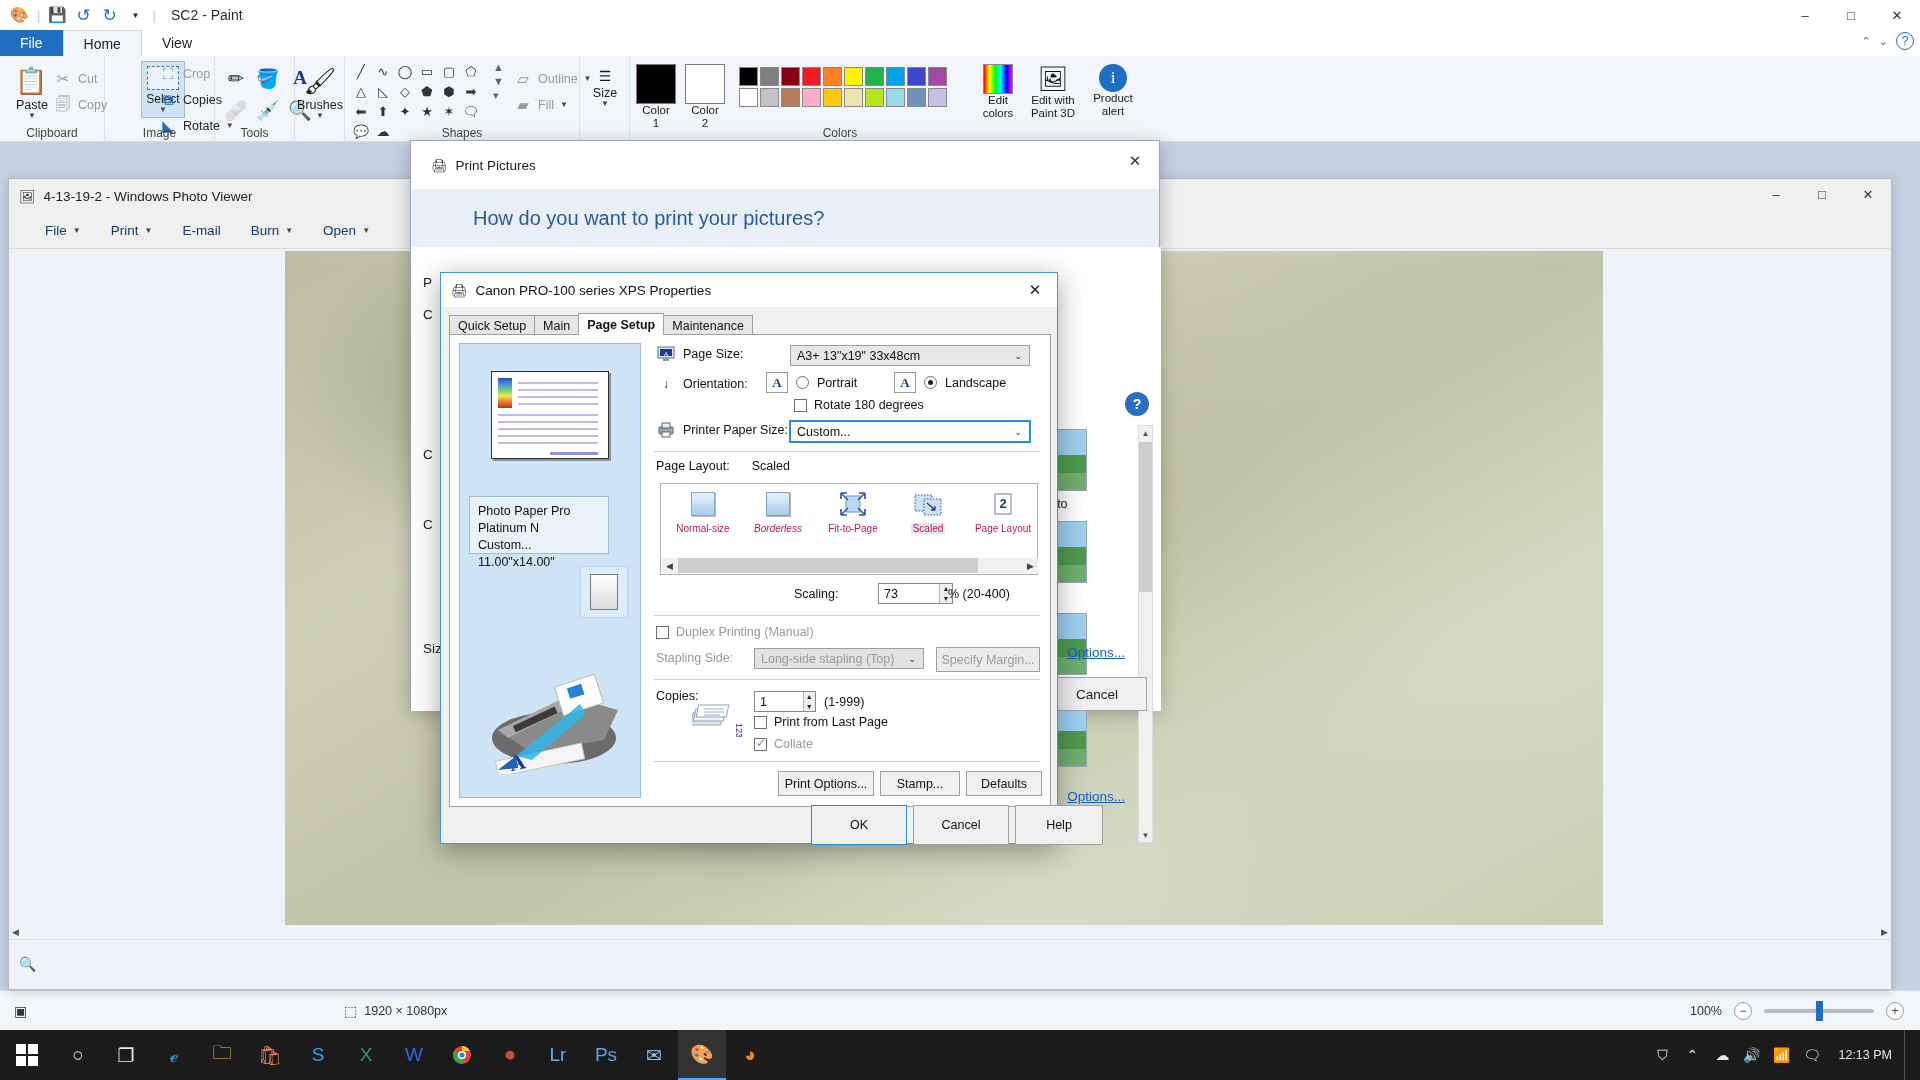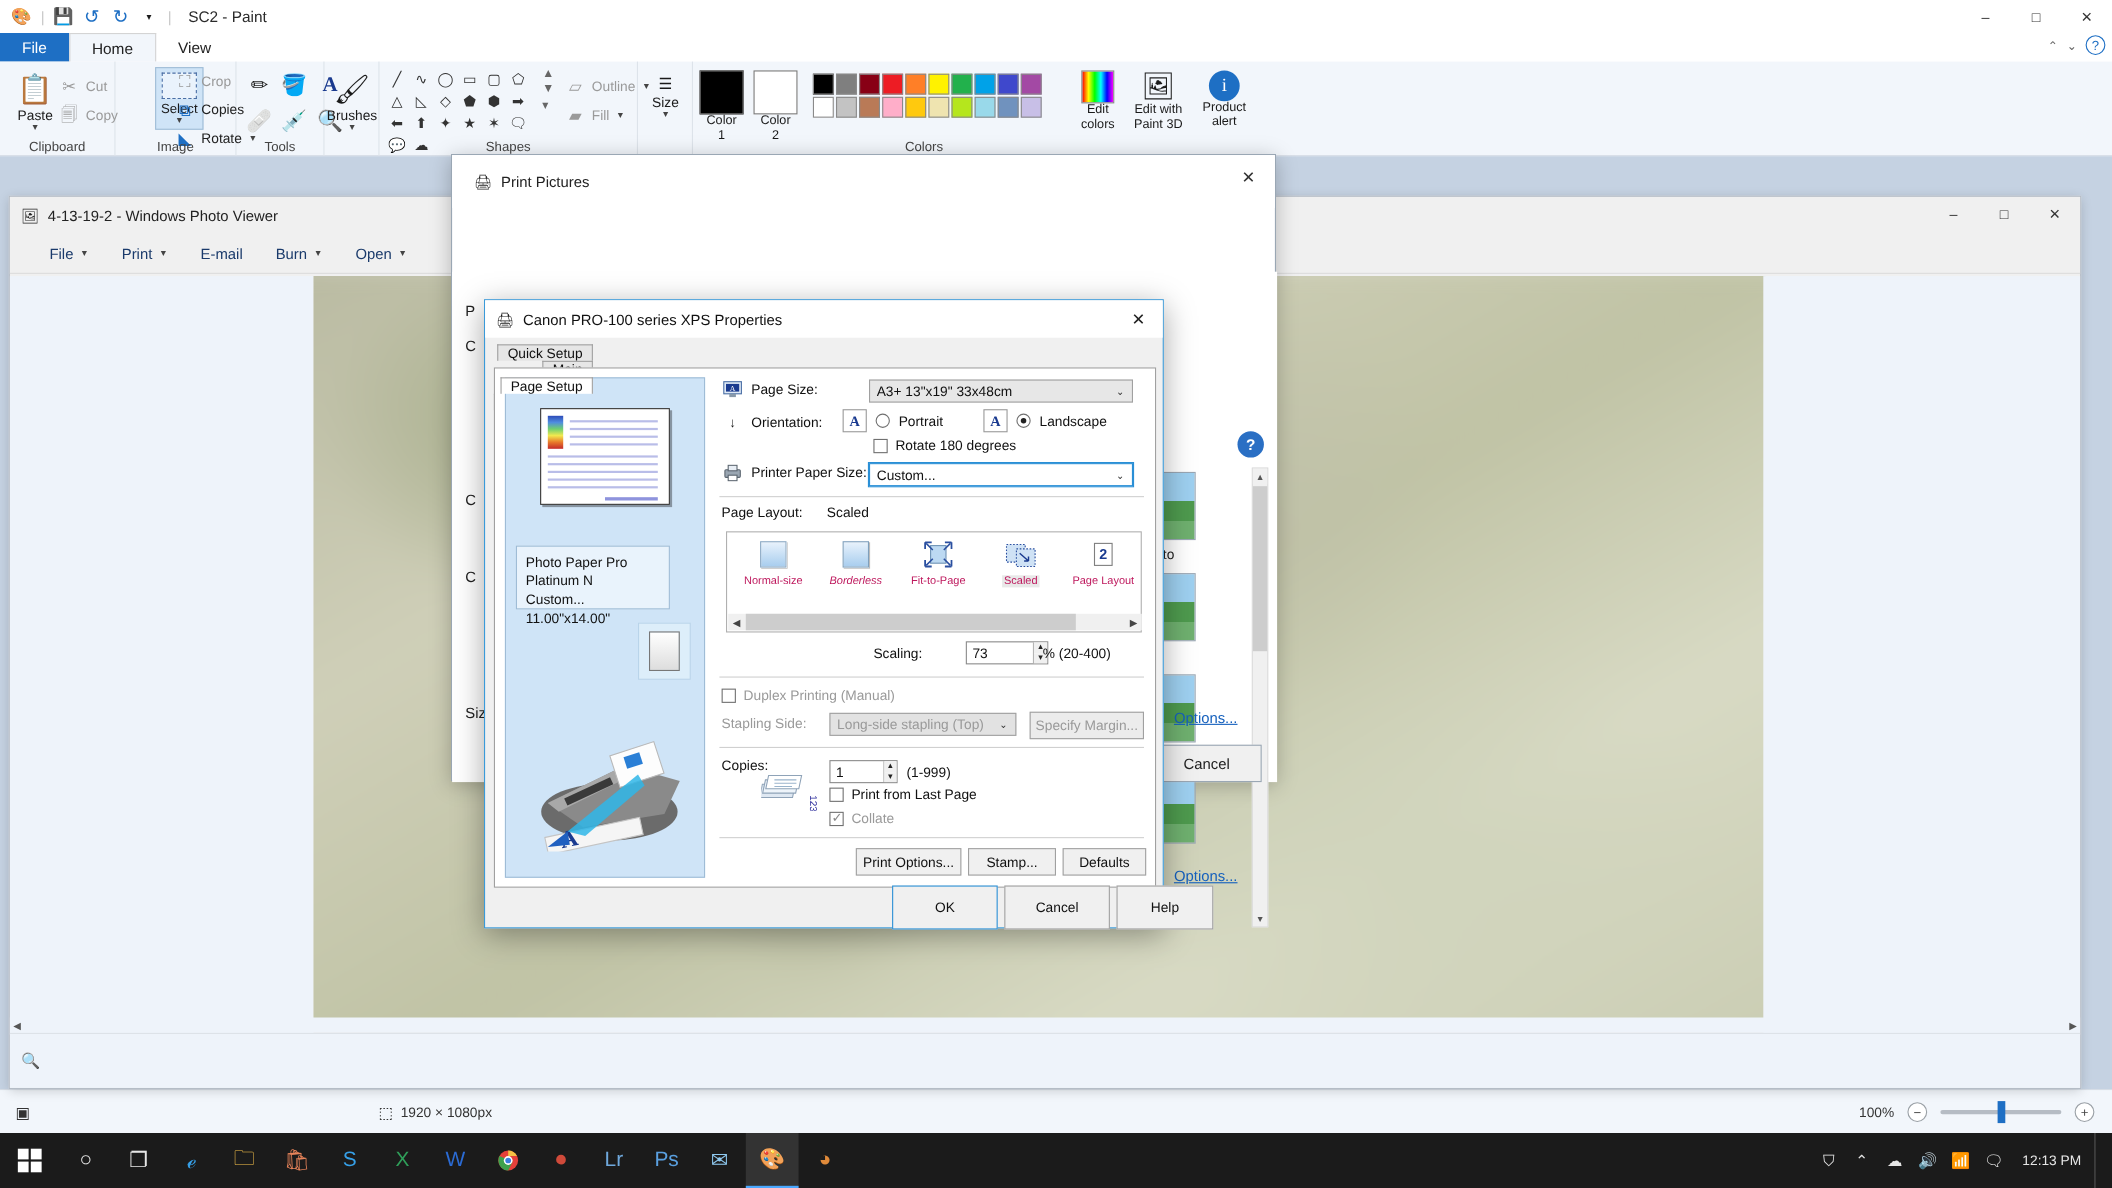--- a/index.html
+++ b/index.html
@@ -116,24 +116,24 @@
   .pd-sb-thumb { position:absolute; left:0; top:16px; width:13px; height:150px; background:#cdcdcd; }
   .pd-btn { position:absolute; height:34px; min-width:100px; border:1px solid #9aa7b4; background:#f0f0f0;
     display:flex; align-items:center; justify-content:center; font-size:13.5px; color:#222; }
 
   
   #props { left:440px; top:272px; width:618px; height:572px; background:#f0f0f0;
     border:1px solid #3a9ad9; box-shadow:0 6px 26px rgba(0,0,0,.35); }
   #props-title { height:34px; display:flex; align-items:center; padding-left:10px; gap:8px; background:#fff; }
   #props-title .t { font-size:13.5px; color:#111; }
   #props-close { position:absolute; right:2px; top:2px; width:40px; height:30px; display:flex; align-items:center; justify-content:center; font-size:15px; color:#222;}
-  #props-tabs { position:absolute; left:8px; top:40px; height:22px; display:flex; align-items:flex-end;flex-direction:column; }
+  #props-tabs { position:absolute; left:8px; top:40px; height:22px; display:flex; align-items:flex-end; }
   .ptab { height:20px; padding:0 8px; font-size:12.5px; color:#111; background:#e6e6e6;
     border:1px solid #a0a0a0; border-bottom:none; display:flex; align-items:center; margin-right:-1px; }
-  .ptab.active { background:#fff; height:22px; font-weight:normal; position:relative; z-index:2; }
+  .ptab.active { background:#fff; height:22px; font-weight:bold; position:relative; z-index:2; }
   #props-page { position:absolute; left:8px; top:61px; width:602px; height:473px; background:#fff; border:1px solid #a0a0a0; }
 
   
   #preview { position:absolute; left:9px; top:8px; width:182px; height:455px; background:#cfe4f7; border:1px solid #9fbcd6; }
   #preview-page { position:absolute; left:31px; top:27px; width:118px; height:88px; background:#fff; border:1px solid #333;
     box-shadow:2px 2px 0 rgba(0,0,0,.35); }
   .pp-bar { position:absolute; left:6px; width:100px; height:2px; background:#b9bde8; }
   .pp-grad { position:absolute; left:6px; top:6px; width:14px; height:30px;
     background:linear-gradient(#2d4bb8,#4f8de0,#6fd06f,#f2e94e,#e87a2a,#c42a2a); }
   #media-box { position:absolute; left:9px; top:152px; width:140px; height:58px; background:#e9f3fc; border:1px solid #9fbcd6;
@@ -478,20 +478,21 @@
 </div>
 
 <div class="abs" id="print-dialog">
   <div id="pd-title">
     <span class="lbl">
       <span style="font-size:13px;">🖨</span>
       <span>Print Pictures</span>
     </span>
     <div id="pd-close">✕</div>
   </div>
+  <div id="pd-header">How do you want to print your pictures?</div>
   <div id="pd-body">
     <div id="pd-help">?</div>
 
     <div class="pd-lbl" style="left:12px; top:28px;">P</div>
     <div class="pd-lbl" style="left:12px; top:60px;">C</div>
     <div class="pd-lbl" style="left:12px; top:200px;">C</div>
     <div class="pd-lbl" style="left:12px; top:270px;">C</div>
     <div class="pd-lbl" style="left:12px; top:394px;">Size: 1.2MB</div>
 
     <div class="pd-thumbs">

